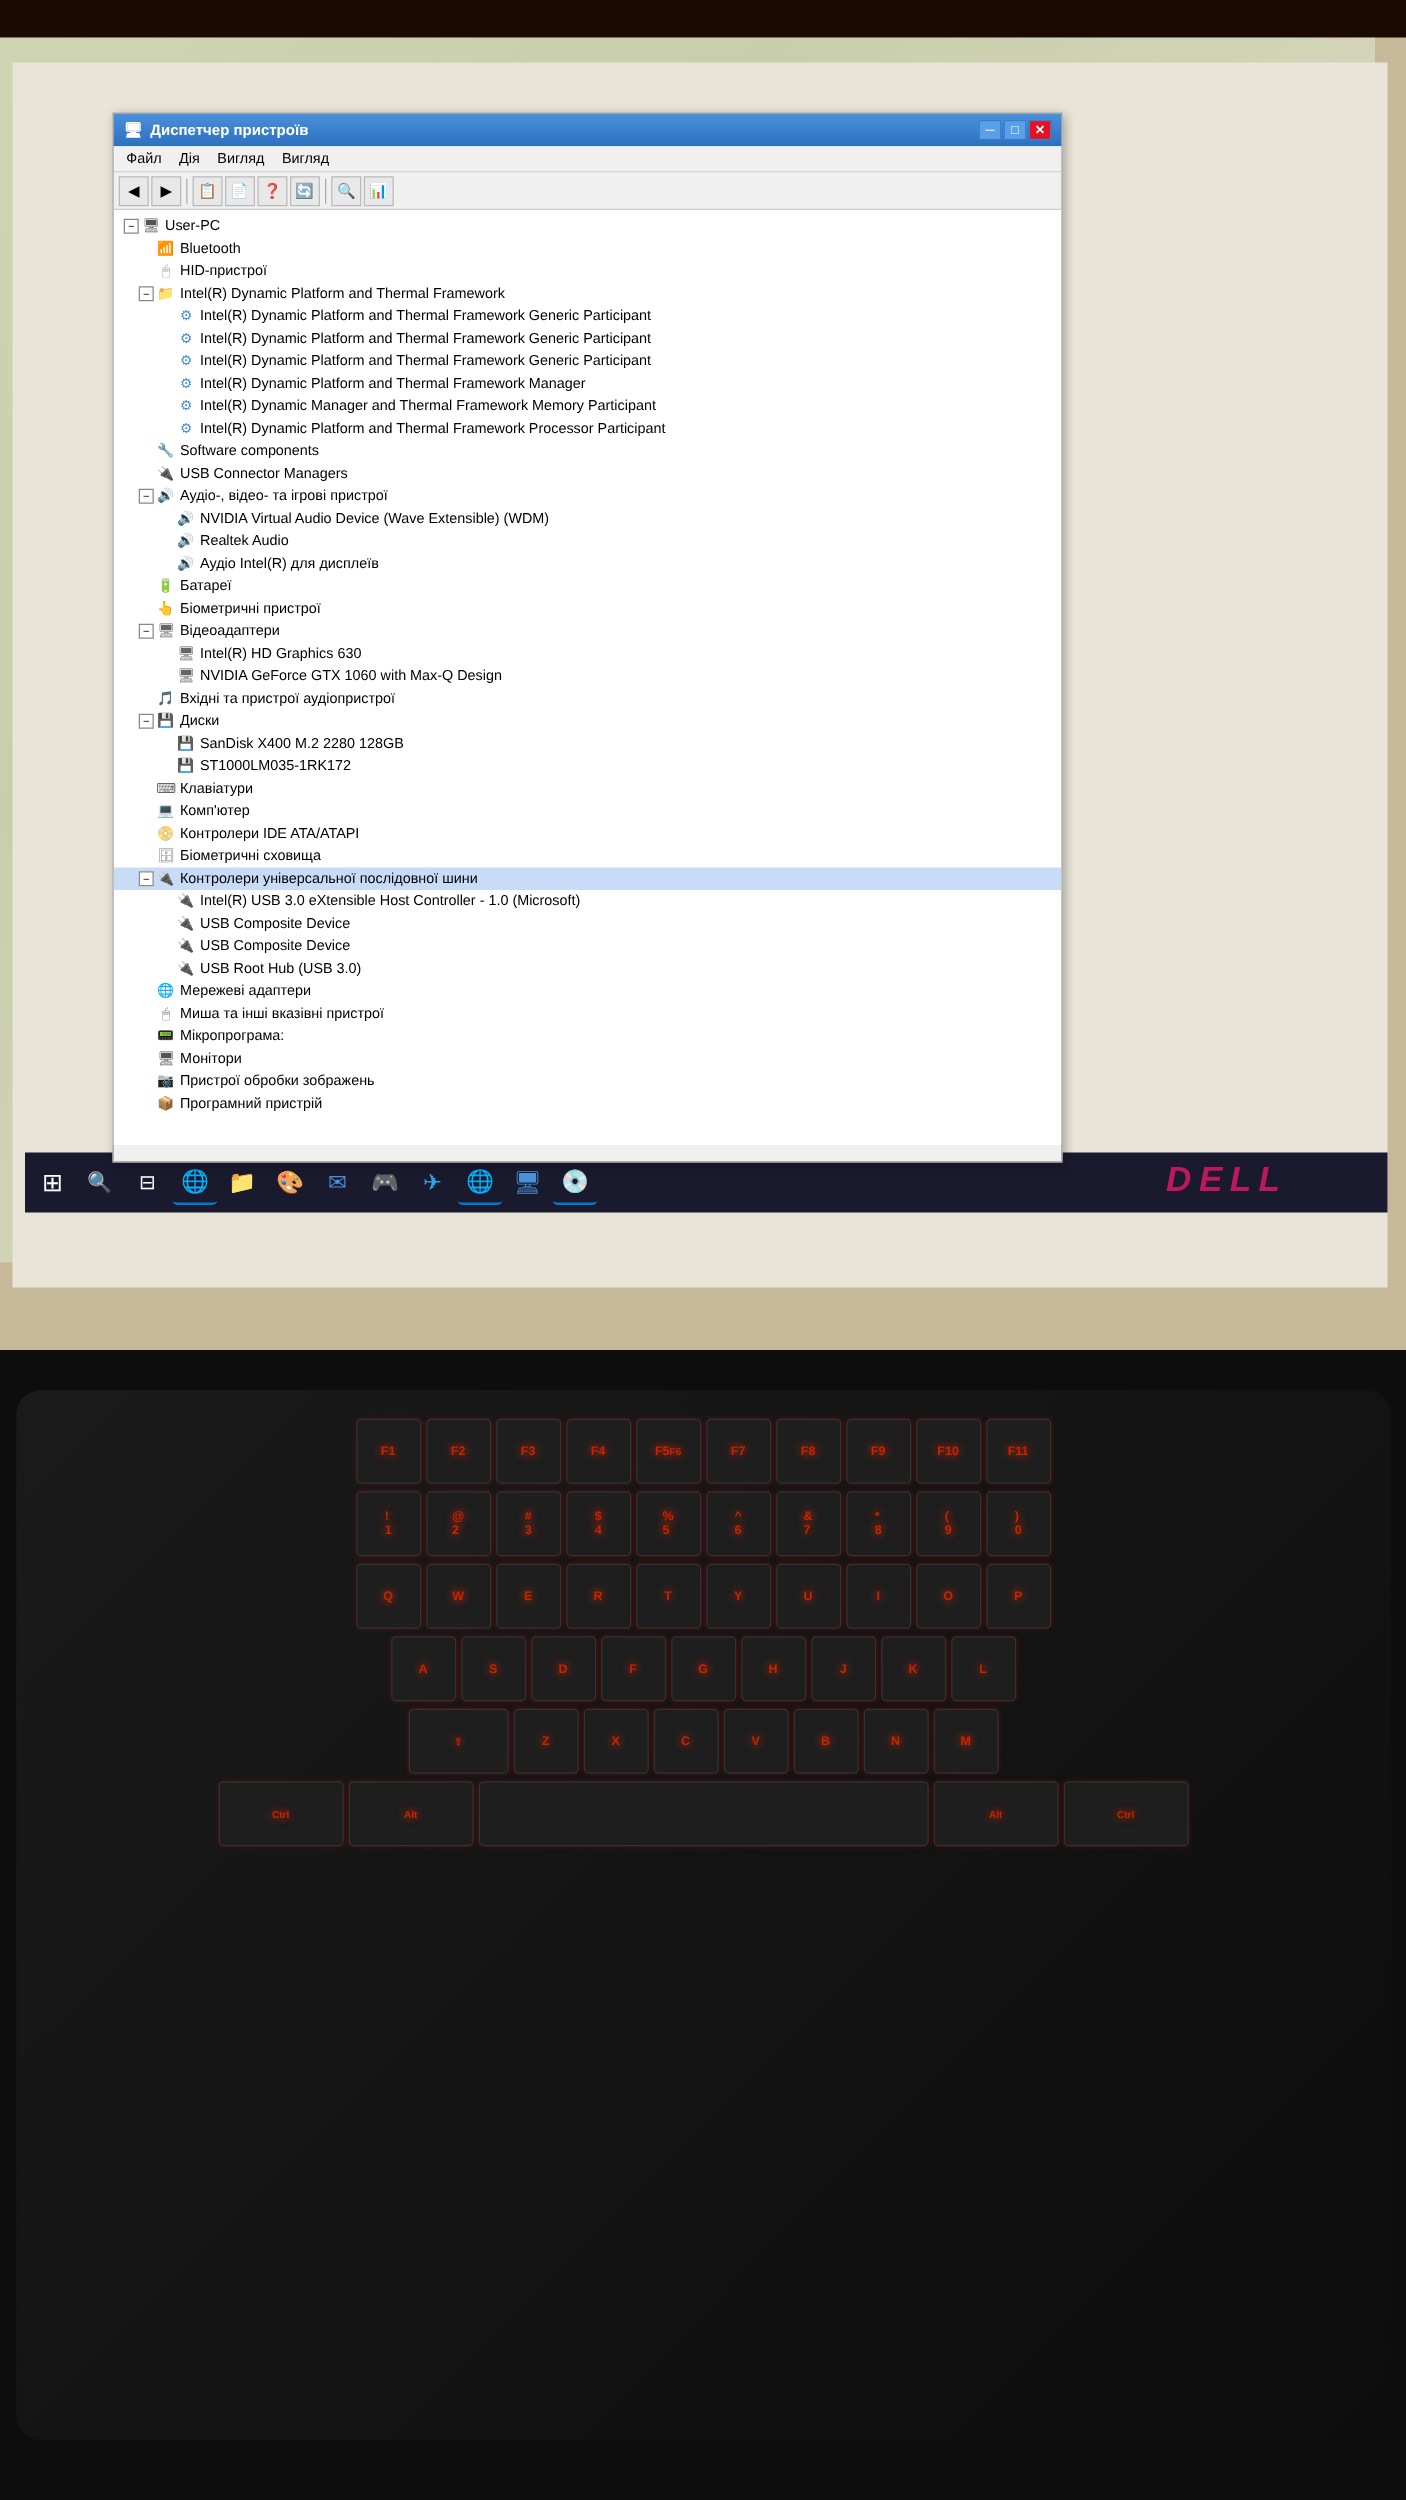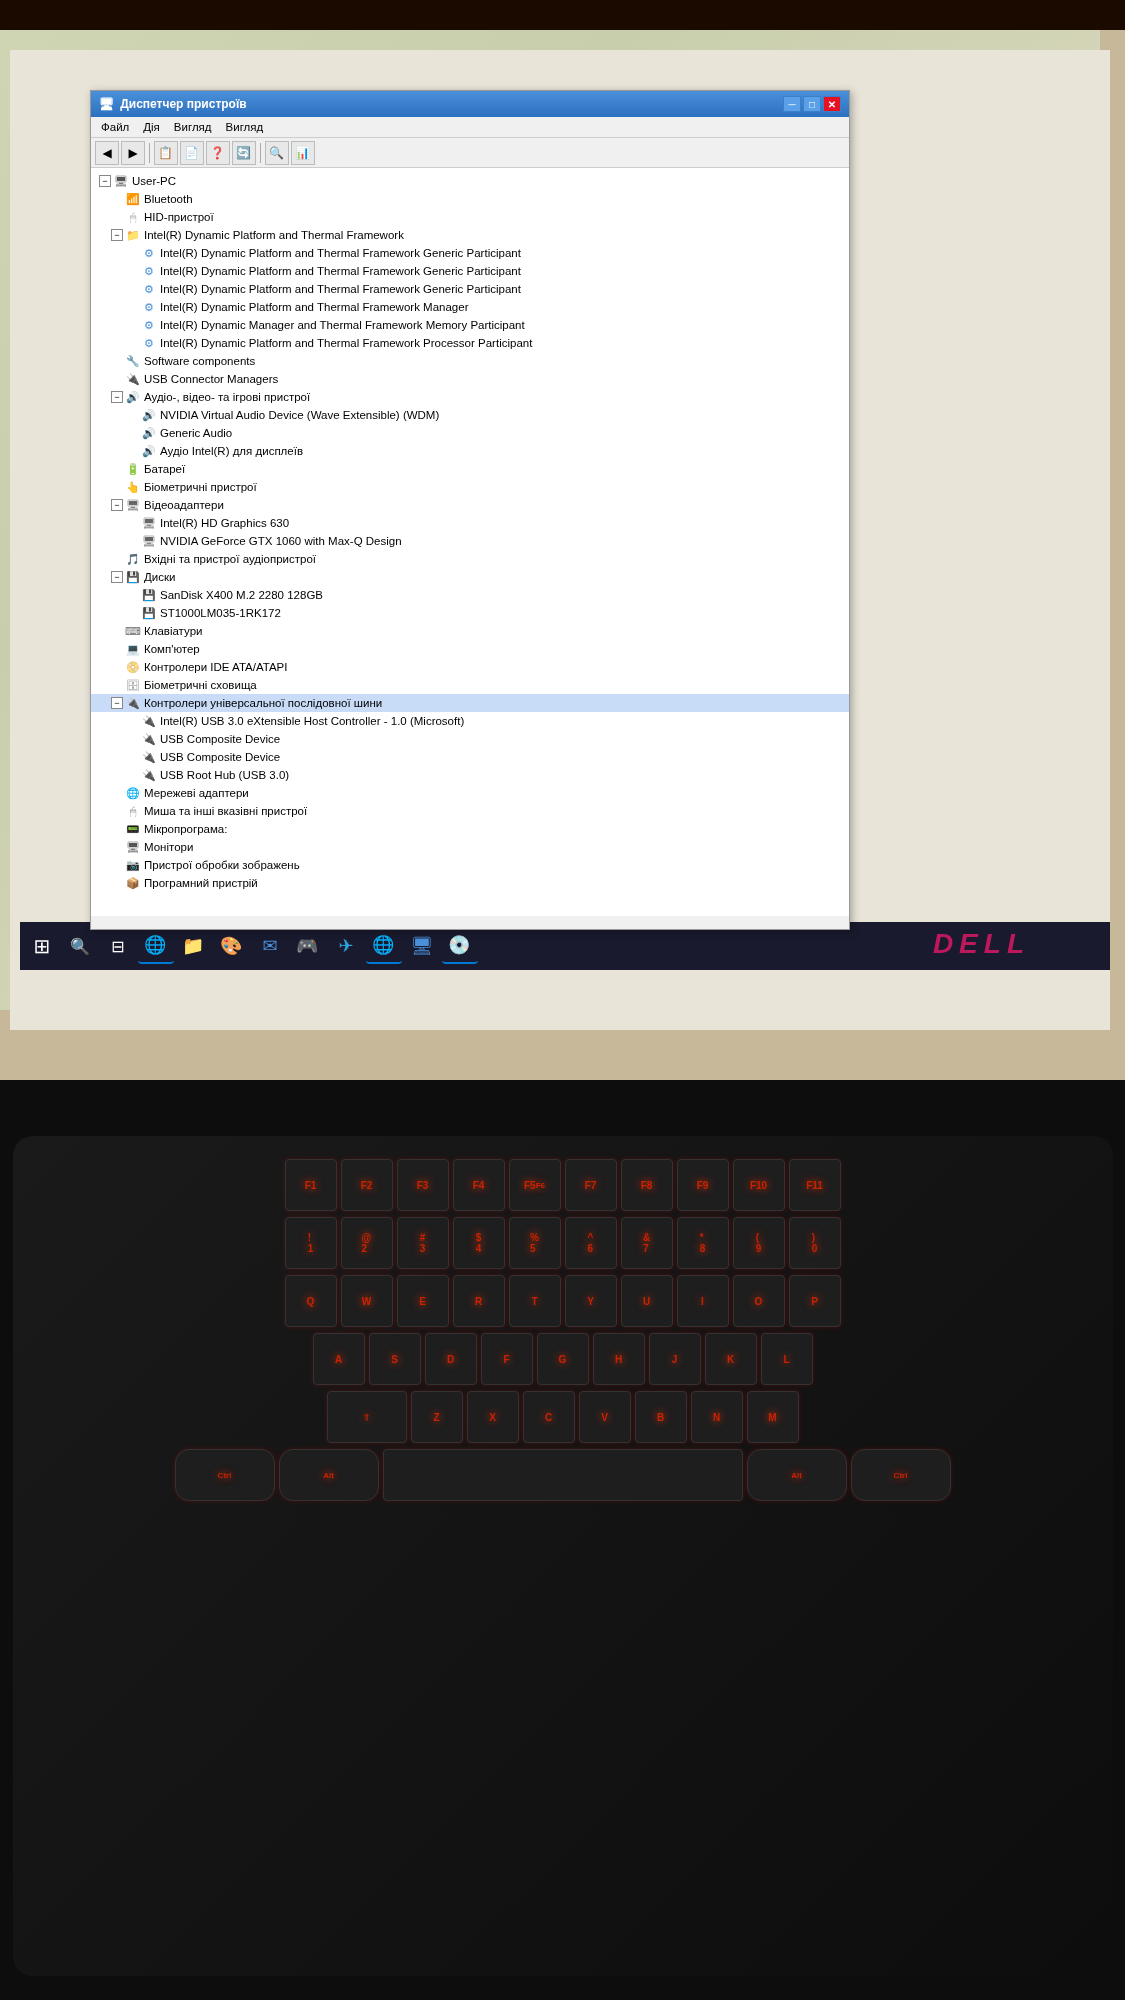--- a/index.html
+++ b/index.html
@@ -236,21 +236,21 @@
     .keyboard-area {
       position: absolute;
       top: 1080px;
       left: 0;
       width: 1125px;
       height: 920px;
       background: #0d0d0d;
       display: flex;
       align-items: flex-start;
       justify-content: center;
-      padding-top: 56px;
+      padding-top: 32px;
     }
 
     .keyboard-visual {
       width: 1100px;
       height: 840px;
       background: linear-gradient(135deg, #1a1a1a 0%, #0d0d0d 100%);
       border-radius: 20px;
       position: relative;
       overflow: hidden;
     }
@@ -273,21 +273,21 @@
       align-items: center;
       justify-content: center;
       height: 52px;
       min-width: 52px;
       padding: 2px;
       text-shadow: 0 0 8px #ff3300;
       box-shadow: 0 0 4px rgba(200,0,0,0.3);
     }
 
     .key.wide { min-width: 80px; }
-    .key.wider { min-width: 100px; border-radius: 14px; }
+    .key.wider { min-width: 100px; }
     .key.space { min-width: 360px; }
 
     
     .dell-logo {
       position: absolute;
       bottom: 80px;
       right: 60px;
       font-size: 32px;
       font-weight: bold;
       color: #555;
@@ -441,21 +441,21 @@
 
         <div class="tree-item indent2">
           <span class="spacer-btn"></span>
           <span class="icon icon-audio">🔊</span>
           <span>NVIDIA Virtual Audio Device (Wave Extensible) (WDM)</span>
         </div>
 
         <div class="tree-item indent2">
           <span class="spacer-btn"></span>
           <span class="icon icon-audio">🔊</span>
-          <span>Generic Audio</span>
+          <span>Realtek Audio</span>
         </div>
 
         <div class="tree-item indent2">
           <span class="spacer-btn"></span>
           <span class="icon icon-audio">🔊</span>
           <span>Аудіо Intel(R) для дисплеїв</span>
         </div>
 
         <div class="tree-item indent1">
           <span class="spacer-btn"></span>

